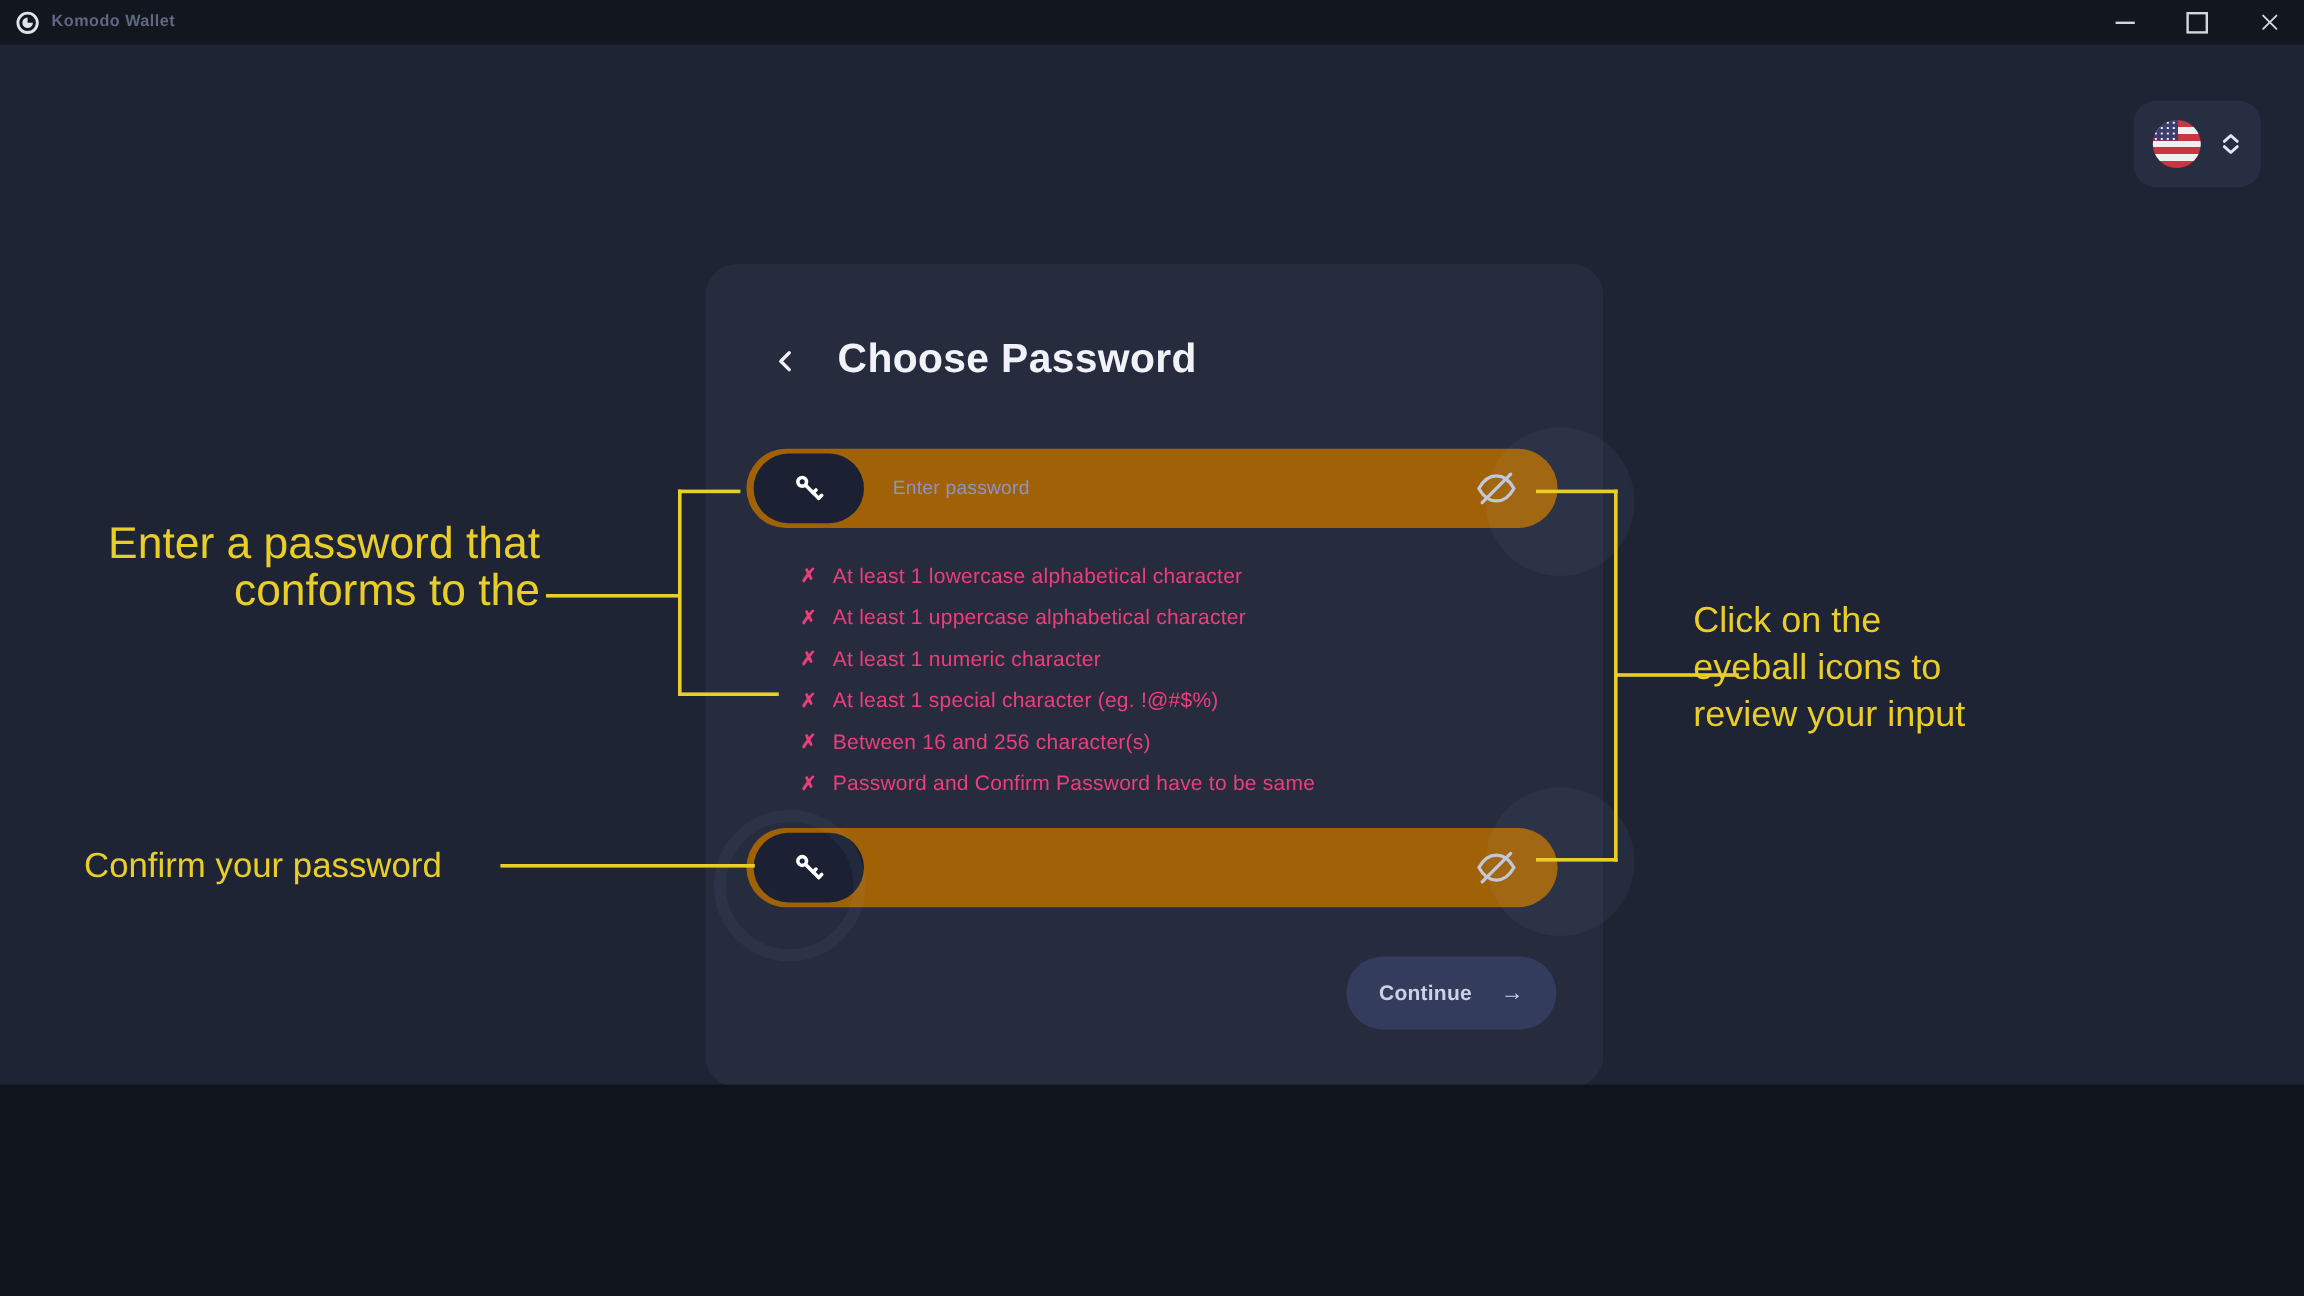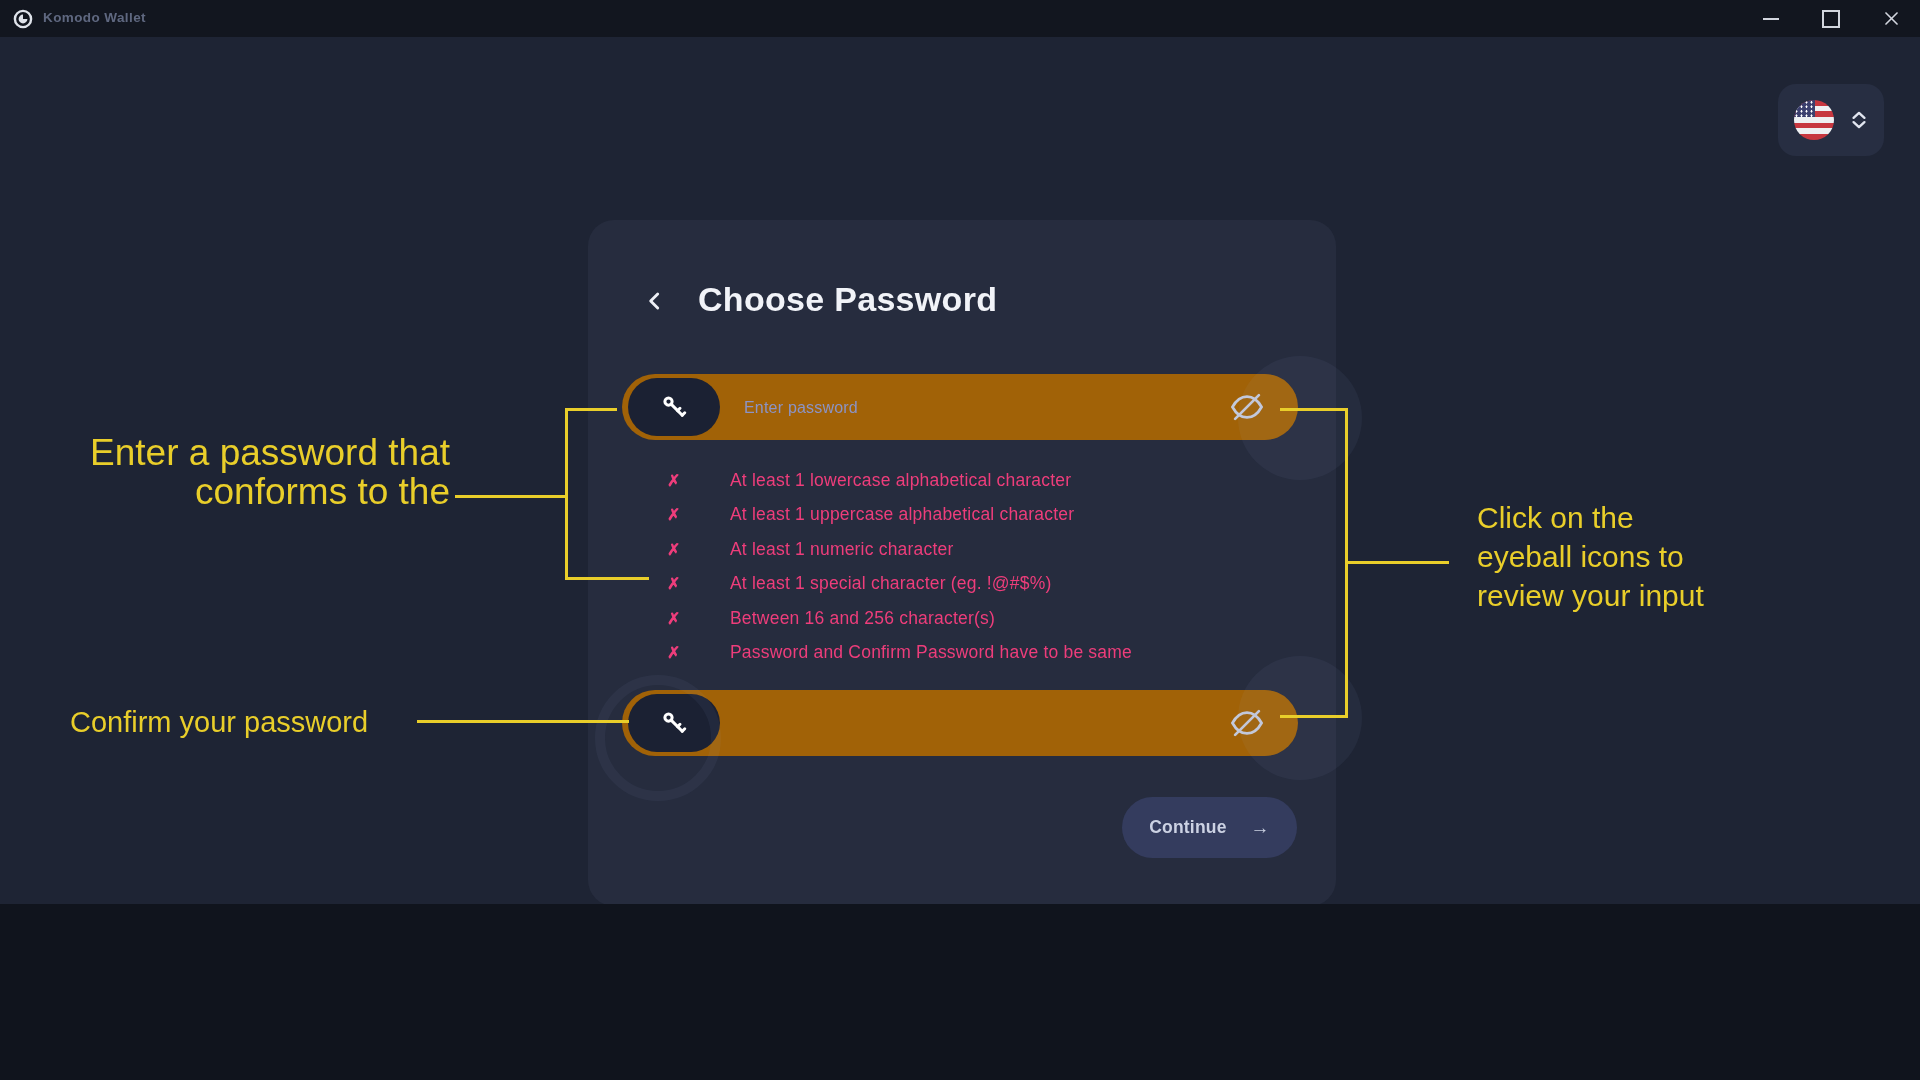--- a/index.html
+++ b/index.html
@@ -46,33 +46,33 @@
              background:#1b2133;display:flex;align-items:center;justify-content:center;}
   .pw-field{position:absolute;left:120px;top:0;width:430px;height:100%;background:transparent;
             border:none;outline:none;color:#dfe4f5;font-size:16px;font-family:"Liberation Sans",sans-serif;}
   .pw-field::placeholder{color:#8b94c7;font-weight:500;letter-spacing:.2px;opacity:1;}
   .eye-btn{position:absolute;right:32px;top:50%;transform:translateY(-50%);width:38px;height:38px;
            display:flex;align-items:center;justify-content:center;cursor:pointer;}
 
   .req-list{position:absolute;left:79px;top:243px;}
   .req-row{display:flex;align-items:center;height:34.5px;}
   .req-cross{width:16px;font-size:16px;font-weight:700;color:#ee3d7b;margin-right:11px;}
-  .req-text{font-size:17.5px;font-weight:500;color:#ee3d7b;letter-spacing:.2px;margin-left:36px;}
+  .req-text{font-size:17.5px;font-weight:500;color:#ee3d7b;letter-spacing:.2px;}
 
   .continue-btn{position:absolute;left:534px;top:577px;width:175px;height:61px;border-radius:31px;
             background:#343c5e;display:flex;align-items:center;justify-content:center;gap:24px;
             color:#ccd2e3;font-size:17.5px;font-weight:600;cursor:pointer;letter-spacing:.2px;}
   .continue-arrow{font-size:19px;font-weight:400;}
 
   
   .yline{position:absolute;background:#e9ce2a;z-index:6;}
   .ann{position:absolute;color:#e9ce2a;z-index:6;font-weight:500;}
   .ann-pw{left:68px;top:433px;width:382px;text-align:right;font-size:37px;line-height:39px;}
   .ann-confirm{left:70px;top:706px;font-size:29px;}
-  .ann-eye{left:1477px;top:498px;font-size:30px;line-height:39px;}
+  .ann-eye{left:1411px;top:498px;font-size:30px;line-height:39px;}
 </style>
 </head>
 <body>
 
 <div id="stage">
 
   <div class="titlebar">
     <span class="logo">
       <svg viewBox="0 0 20 20" width="20" height="20">
         <circle cx="10" cy="10" r="8.1" fill="none" stroke="#dfe3ea" stroke-width="2.4"></circle>

